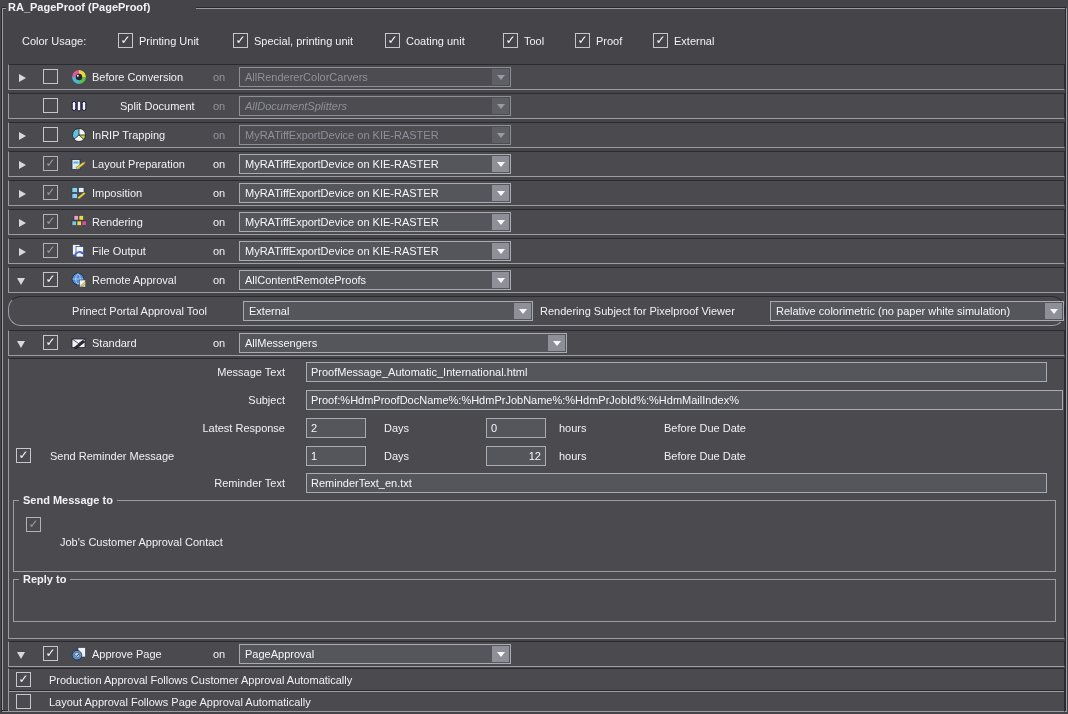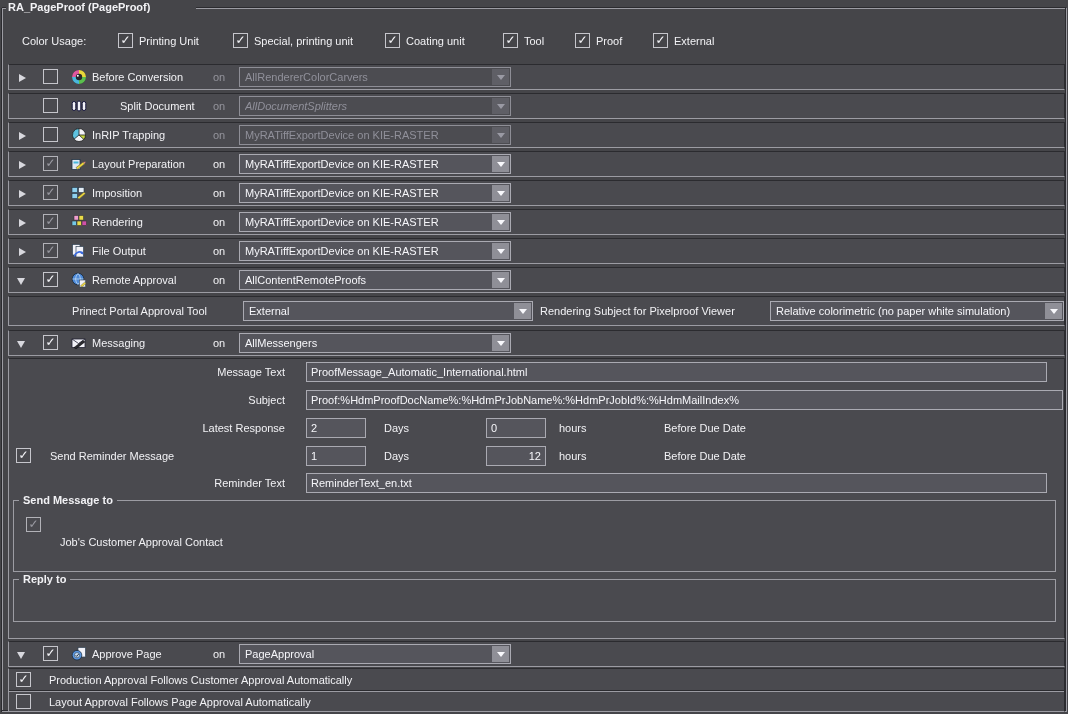--- a/index.html
+++ b/index.html
@@ -232,21 +232,21 @@
   <span class="rlabel" style="left:83px;">Remote Approval</span>
   <span class="rlabel" style="left:204px;">on</span>
   <div class="combo" style="left:230px;top:2px;width:272px;">
     <span class="ct">AllContentRemoteProofs</span>
     <span class="btn">
         <i></i>
       </span>
   </div>
 </div>
 
-<div class="wpanel" style="top:296px;height:30px;">
+<div class="wpanel" style="top:296px;height:30px;border-radius:13px;">
   <span class="flabel" style="left:10px;top:4px;width:188px;text-align:right;">Prinect Portal Approval Tool</span>
   <div class="combo" style="left:234px;top:4px;width:290px;">
     <span class="ct">External</span>
     <span class="btn">
         <i></i>
       </span>
   </div>
   <span class="flabel" style="left:531px;top:4px;">Rendering Subject for Pixelproof Viewer</span>
   <div class="combo" style="left:761px;top:4px;width:294px;">
     <span class="ct">Relative colorimetric (no paper white simulation)</span>
@@ -257,23 +257,23 @@
 </div>
 
 <div class="wrow" style="top:330px;">
   <span class="tri-d" style="left:8px;top:10px;"></span>
   <span class="cb" style="left:34px;top:4px;">✓</span>
   <svg class="icon" style="left:62px;top:4px;" viewBox="0 0 16 16">
     <rect x="1" y="4" width="13" height="8.5" fill="#f2f2f8" stroke="#222233" stroke-width="0.8"></rect>
     <path d="M1 4 l6.5 4.5 L14 4" fill="none" stroke="#222233" stroke-width="0.8"></path>
     <path d="M3 12.5 l9 -7 2 1.4 -9 7 z" fill="#2a2a30" stroke="#000000" stroke-width="0.4"></path>
   </svg>
-  <span class="rlabel" style="left:83px;">Messaging</span>
-  <span class="rlabel" style="left:204px;">on</span>
-  <div class="combo" style="left:230px;top:2px;width:272px;">
+  <span class="rlabel" style="left:83px;">Standard</span>
+  <span class="rlabel" style="left:204px;">on</span>
+  <div class="combo" style="left:230px;top:2px;width:328px;">
     <span class="ct">AllMessengers</span>
     <span class="btn">
         <i></i>
       </span>
   </div>
 </div>
 
 <div class="wpanel" style="top:358px;height:281px;">
   <span class="mlabel" style="top:3px;">Message Text</span>
   <input class="tfield" style="left: 297px; top: 3px; width: 741px;" value="ProofMessage_Automatic_International.html">

